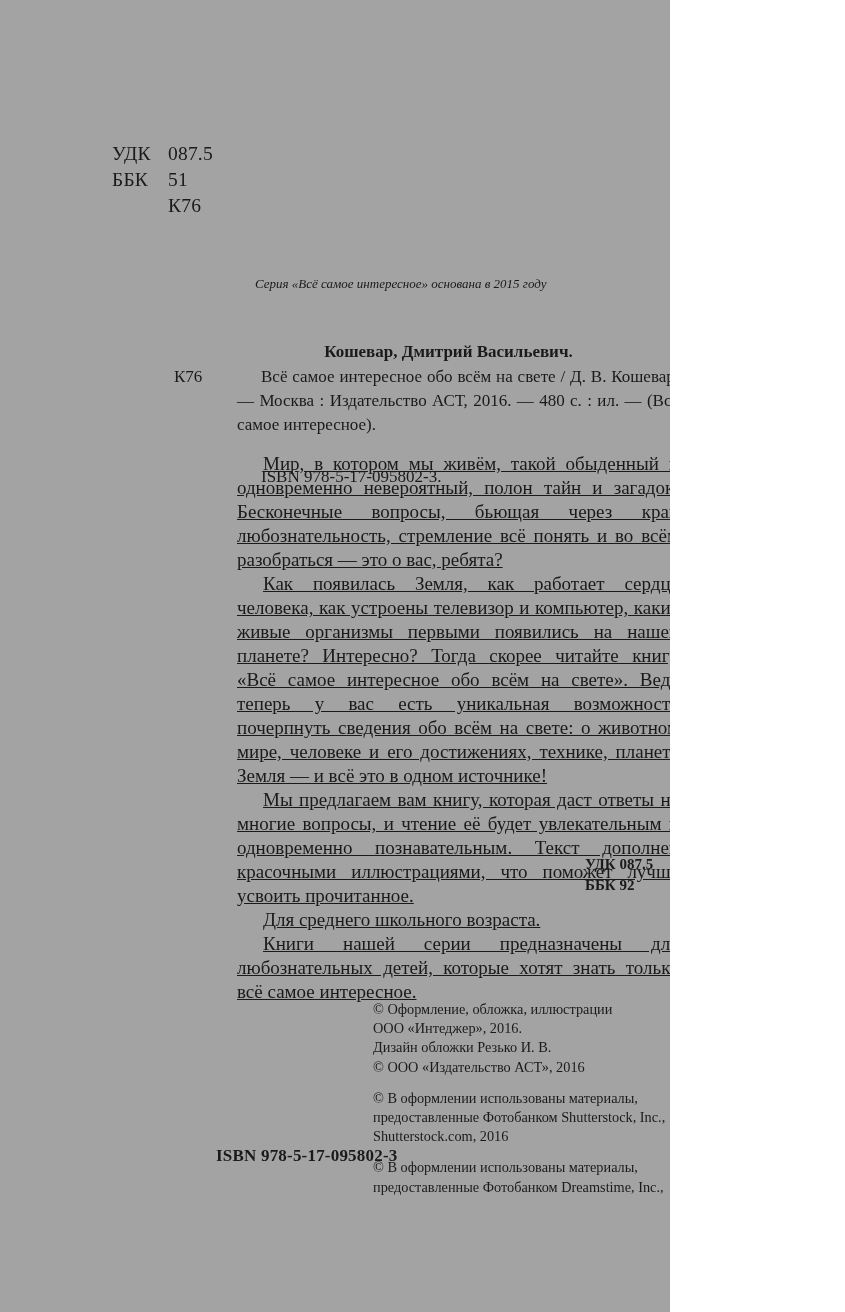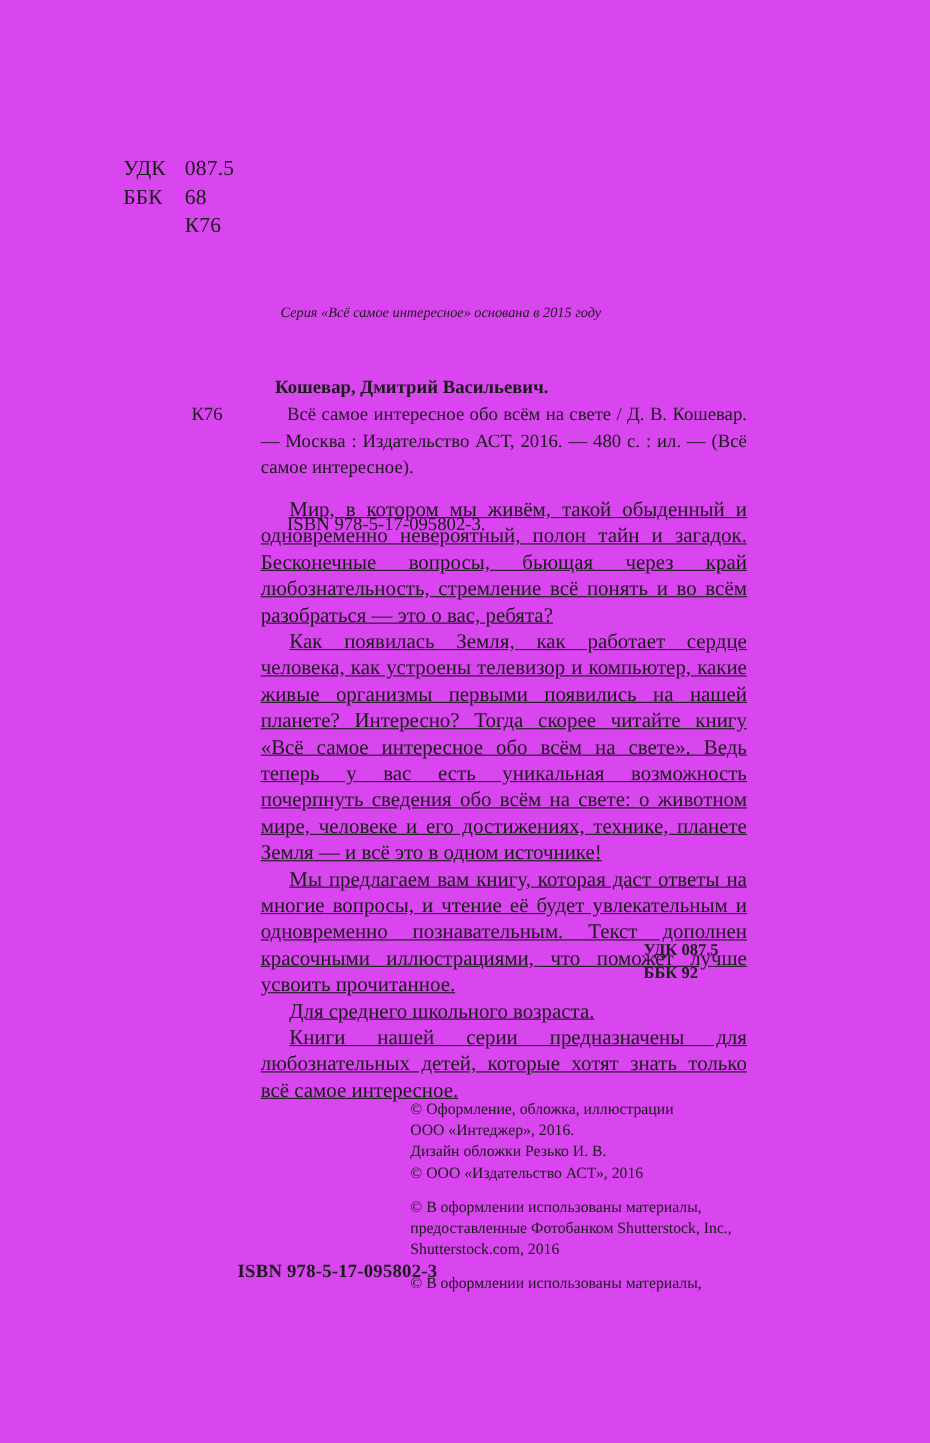--- a/index.html
+++ b/index.html
@@ -6,23 +6,23 @@
     margin: 0;
     padding: 0;
     background: #ffffff;
   }
   body {
     font-family: "Liberation Serif", "DejaVu Serif", serif;
     color: #1a1a1a;
   }
   .page {
     position: relative;
-    width: 845px;
+    width: 670px;
     height: 1312px;
-    background: #d946ef;
+    background: #a3a3a3;
     overflow: hidden;
   }
 
   
   .udk-block {
     position: absolute;
     left: 112px;
     top: 141px;
     font-size: 19.5px;
     line-height: 26px;
@@ -56,22 +56,23 @@
   .biblio {
     position: absolute;
     left: 174px;
     top: 340px;
     width: 505px;
     font-size: 17px;
     line-height: 24px;
   }
   .biblio .author {
     font-weight: bold;
-    margin-left: 76px;
-    white-space: nowrap;
+    margin-left: 44px;
+    white-space: nowrap;
+    text-align: center;
   }
   .biblio .desc-wrap {
     position: relative;
     margin-top: 1px;
   }
   .biblio .shelf-mark {
     position: absolute;
     left: 0;
     top: 0;
     width: 55px;
@@ -152,21 +153,21 @@
     letter-spacing: 0.2px;
   }
 </style>
 </head>
 <body>
 
 <div class="page">
 
   <div class="udk-block">
     <span class="row"><span class="lbl">УДК</span><span>087.5</span></span>
-    <span class="row"><span class="lbl">ББК</span><span>68</span></span>
+    <span class="row"><span class="lbl">ББК</span><span>51</span></span>
     <span class="row indent">К76</span>
   </div>
 
   <div class="series-line">Серия  «Всё самое интересное» основана в 2015 году</div>
 
   <div class="biblio">
     <div class="author">Кошевар, Дмитрий Васильевич.</div>
     <div class="desc-wrap">
       <div class="shelf-mark">К76</div>
       <div class="desc">Всё самое интересное обо всём на свете / Д. В. Кошевар. — Москва : Издательство АСТ, 2016. — 480 с. : ил. — (Всё самое интересное).</div>
@@ -194,18 +195,19 @@
       <span class="ln">Дизайн обложки Резько И. В.</span>
       <span class="ln">© ООО «Издательство АСТ»,  2016</span>
     </div>
     <div class="grp spaced">
       <span class="ln">© В оформлении использованы материалы,</span>
       <span class="ln">предоставленные Фотобанком Shutterstock, Inc.,</span>
       <span class="ln">Shutterstock.com, 2016</span>
     </div>
     <div class="grp spaced">
       <span class="ln">© В оформлении использованы материалы,</span>
+      <span class="ln">предоставленные Фотобанком Dreamstime, Inc.,</span>
     </div>
   </div>
 
   <div class="isbn-bottom">ISBN  978-5-17-095802-3</div>
 
 </div>
 
 </body></html>

